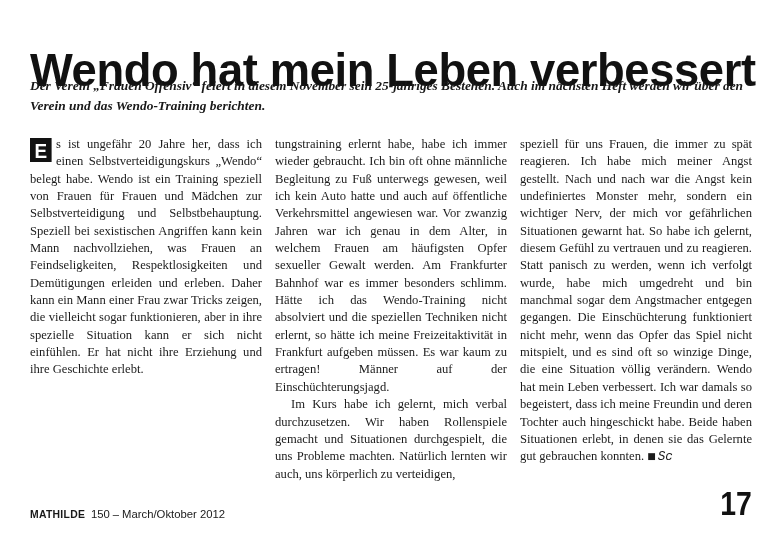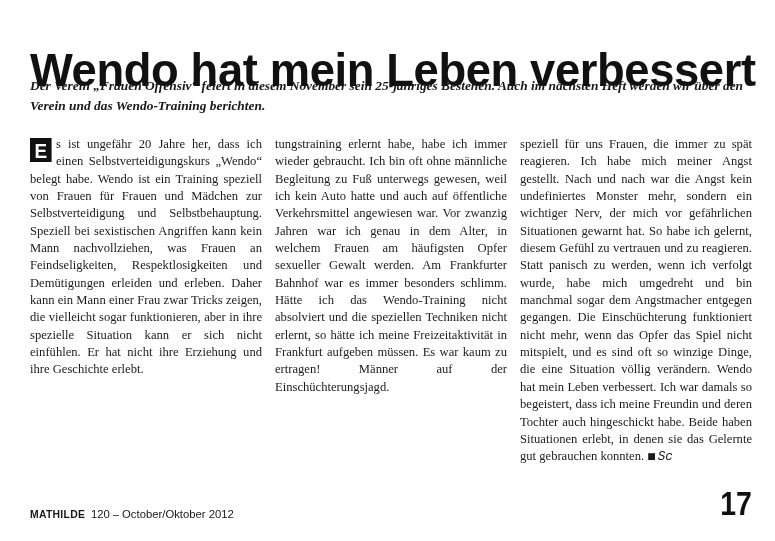--- a/index.html
+++ b/index.html
@@ -163,28 +163,29 @@
   <div class="standfirst">Der Verein „Frauen Offensiv“ feiert in diesem November sein 25-jähriges Bestehen. Auch im nächsten Heft werden wir über den Verein und das Wendo-Training berichten.</div>
 
   <div class="columns">
 
     <div class="col">
       <p><span class="dropcap">E</span><span>s ist ungefähr 20 Jahre her, dass ich einen Selbstverteidigungskurs „Wendo“ belegt habe. Wendo ist ein Training speziell von Frauen für Frauen und Mädchen zur Selbstverteidigung und Selbstbehauptung. Speziell bei sexistischen Angriffen kann kein Mann nachvollziehen, was Frauen an Feindseligkeiten, Respektlosigkeiten und Demütigungen erleiden und erleben. Daher kann ein Mann einer Frau zwar Tricks zeigen, die vielleicht sogar funktionieren, aber in ihre spezielle Situation kann er sich nicht einfühlen. Er hat nicht ihre Erziehung und ihre Geschichte erlebt.</span></p>
     </div>
 
     <div class="col">
       <p>tungstraining erlernt habe, habe ich immer wieder gebraucht. Ich bin oft ohne männliche Begleitung zu Fuß unterwegs gewesen, weil ich kein Auto hatte und auch auf öffentliche Verkehrsmittel angewiesen war. Vor zwanzig Jahren war ich genau in dem Alter, in welchem Frauen am häufigsten Opfer sexueller Gewalt werden. Am Frankfurter Bahnhof war es immer besonders schlimm. Hätte ich das Wendo-Training nicht absolviert und die speziellen Techniken nicht erlernt, so hätte ich meine Freizeitaktivität in Frankfurt aufgeben müssen. Es war kaum zu ertragen! Männer auf der Einschüchterungsjagd.</p>
+      <p>Im Kurs habe ich gelernt, mich verbal durchzusetzen. Wir haben Rollenspiele gemacht und Situationen durchgespielt, die uns Probleme machten. Natürlich lernten wir auch, uns körperlich zu verteidigen,</p>
     </div>
 
     <div class="col">
       <p><span>speziell für uns Frauen, die immer zu spät reagieren. Ich habe mich meiner Angst gestellt. Nach und nach war die Angst kein undefiniertes Monster mehr, sondern ein wichtiger Nerv, der mich vor gefährlichen Situationen gewarnt hat. So habe ich gelernt, diesem Gefühl zu vertrauen und zu reagieren. Statt panisch zu werden, wenn ich verfolgt wurde, habe mich umgedreht und bin manchmal sogar dem Angstmacher entgegen gegangen. Die Einschüchterung funktioniert nicht mehr, wenn das Opfer das Spiel nicht mitspielt, und es sind oft so winzige Dinge, die eine Situation völlig verändern. Wendo hat mein Leben verbessert. Ich war damals so begeistert, dass ich meine Freundin und deren Tochter auch hingeschickt habe. Beide haben Situationen erlebt, in denen sie das Gelernte gut gebrauchen konnten.</span><span class="endmark">■</span><span class="byline-initials">Sc</span></p>
     </div>
 
   </div>
 
   <div class="footer">
     <div class="footer-left">
-      <span class="masthead">MATHILDE</span><span>120</span><span class="footer-issue">–</span><span class="footer-issue">October/Oktober 2012</span>
+      <span class="masthead">MATHILDE</span><span>150</span><span class="footer-issue">–</span><span class="footer-issue">March/Oktober 2012</span>
     </div>
     <div class="pagenum">17</div>
   </div>
 
 </div>
 
 </body></html>

